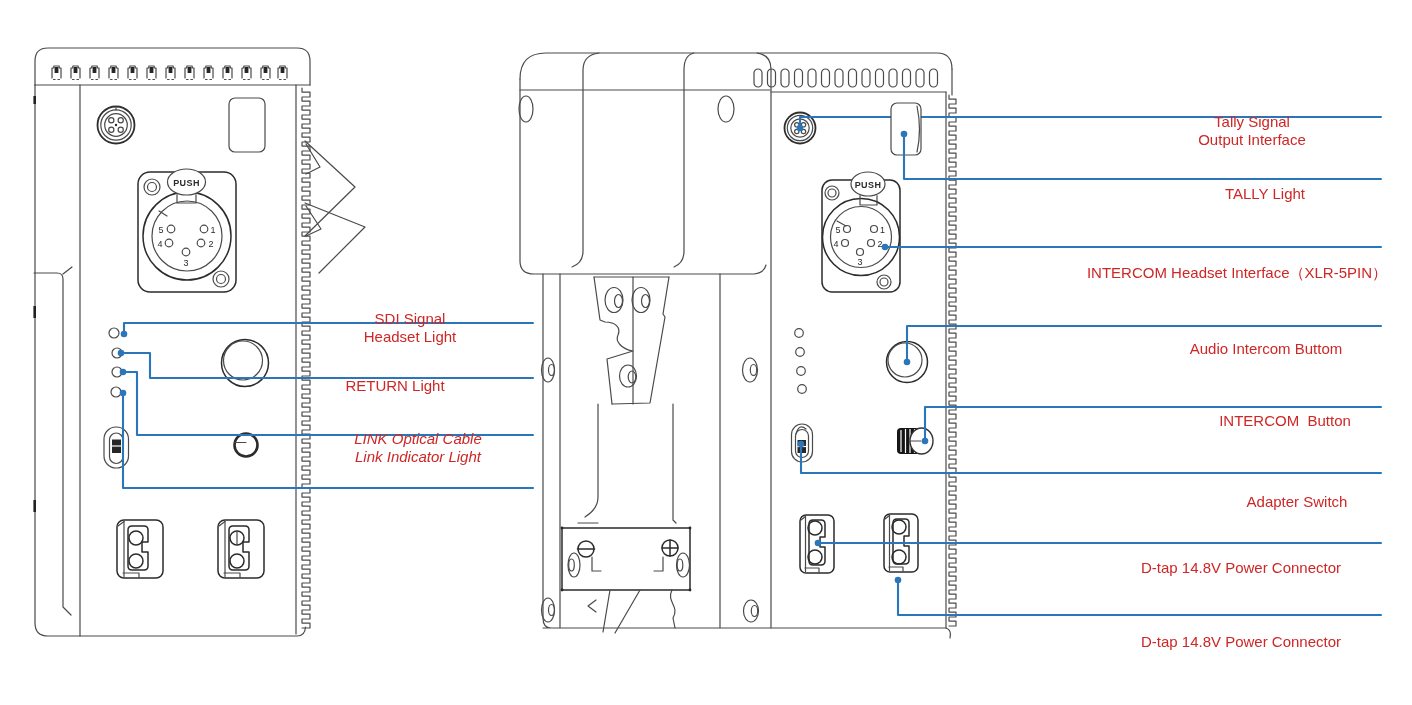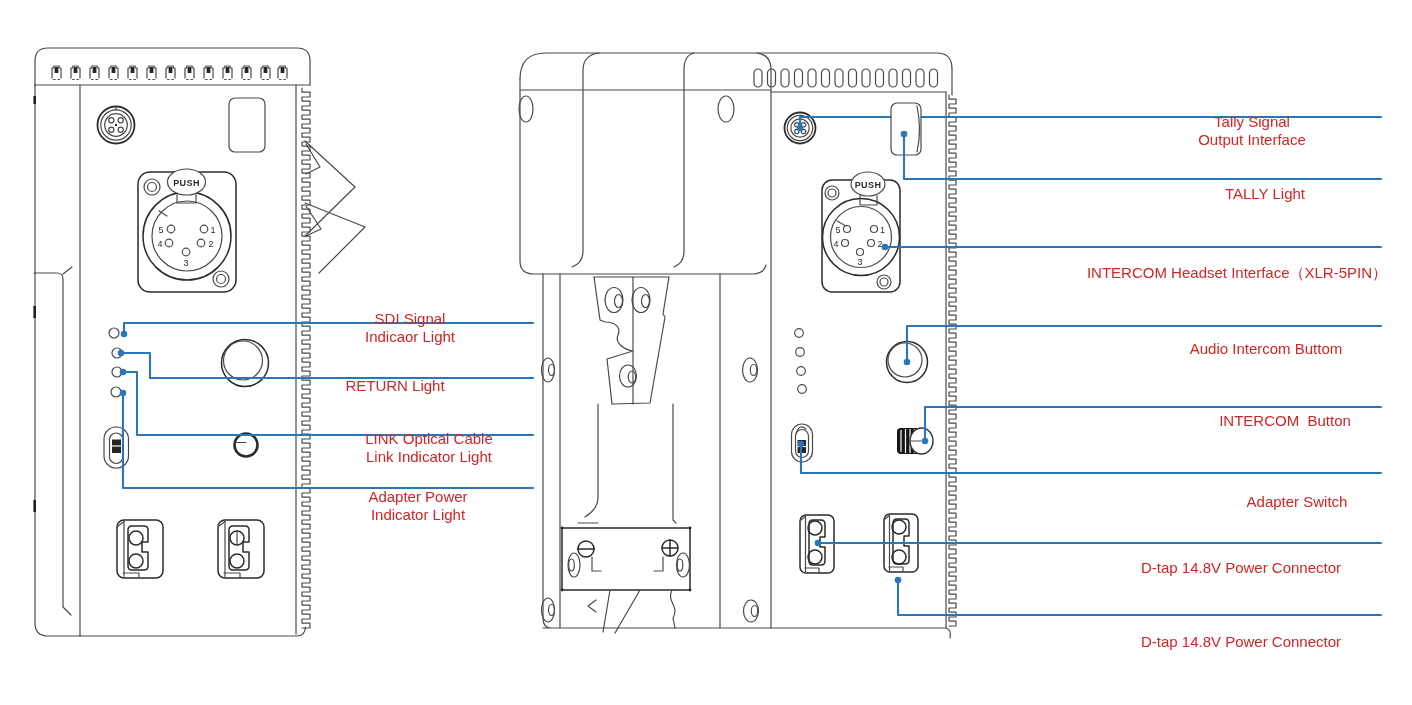--- a/index.html
+++ b/index.html
@@ -353,30 +353,27 @@
       <circle class="bluedot" cx="907" cy="362" r="3.3"></circle>
       <circle class="bluedot" cx="925" cy="441" r="3.3"></circle>
       <circle class="bluedot" cx="801" cy="444" r="3.3"></circle>
       <circle class="bluedot" cx="818" cy="543" r="3.3"></circle>
       <circle class="bluedot" cx="898" cy="580" r="3.3"></circle>
     </g>
   </g>
 </svg>
 
   <div class="lbl" style="left:320px;top:274px;width:180px;">
-    <span>SDI Signal</span><span>Indicaor Light</span>
+    <span>SDI Signal</span><span>Headset Light</span>
   </div>
   <div class="lbl" style="left:305px;top:341px;width:180px;">
     <span>RETURN Light</span>
   </div>
-  <div class="lbl" style="left:339px;top:394px;width:180px;">
+  <div class="lbl" style="left:328px;top:394px;width:180px;font-style:italic;">
     <span>LINK Optical Cable</span><span>Link Indicator Light</span>
-  </div>
-  <div class="lbl" style="left:328px;top:452px;width:180px;">
-    <span>Adapter Power</span><span>Indicator Light</span>
   </div>
 
   <div class="lbl" style="left:1042px;top:77px;width:420px;">
     <span>Tally Signal</span><span>Output Interface</span>
   </div>
   <div class="lbl" style="left:1055px;top:149px;width:420px;">
     <span>TALLY Light</span>
   </div>
   <div class="lbl" style="left:1027px;top:228px;width:420px;">
     <span>INTERCOM Headset Interface（XLR-5PIN）</span>

